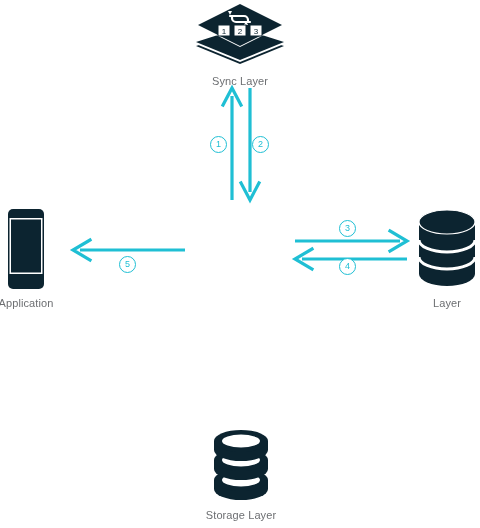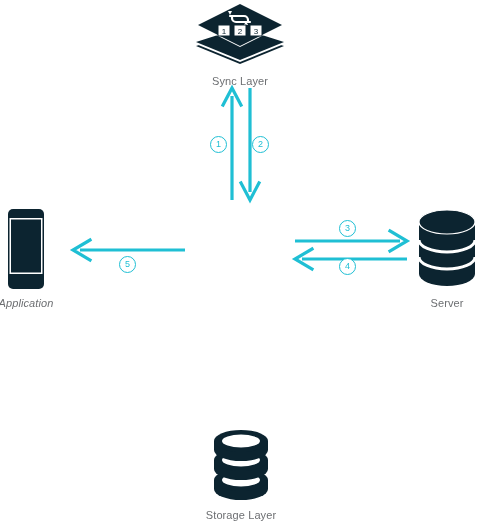--- a/index.html
+++ b/index.html
@@ -31,21 +31,21 @@
     font-family: "Liberation Sans", sans-serif;
     font-size: 11px;
     color: #6d6f72;
     letter-spacing: 0.1px;
     white-space: nowrap;
     text-align: center;
   }
   
   #node-sync      { left: 192px; top: 2px;   width: 96px; }
   #node-offline   { left: 194px; top: 218px; width: 96px; }
-  #node-app       { left: 0px;   top: 208px; width: 52px; font-style: italic; }
+  #node-app       { left: 0px;   top: 208px; width: 52px; }
   #node-server    { left: 412px; top: 208px; width: 70px; }
   #node-storage   { left: 206px; top: 430px; width: 70px; }
 
   .arrow-layer {
     position: absolute;
     left: 0;
     top: 0;
     width: 480px;
     height: 528px;
     pointer-events: none;
@@ -152,21 +152,21 @@
     <svg class="node-icon" width="64" height="82" viewBox="0 0 64 82" xmlns="http://www.w3.org/2000/svg">
 
       <path d="M4 14 L4 66 A28 12 0 0 0 60 66 L60 14 Z" fill="#0c2430"></path>
 
       <path d="M4 32 A28 12 0 0 0 60 32" fill="none" stroke="#ffffff" stroke-width="3"></path>
       <path d="M4 49 A28 12 0 0 0 60 49" fill="none" stroke="#ffffff" stroke-width="3"></path>
 
       <ellipse cx="32" cy="14" rx="28" ry="12" fill="#0c2430"></ellipse>
       <ellipse cx="32" cy="14" rx="28" ry="12" fill="none" stroke="#ffffff" stroke-width="1.2"></ellipse>
     </svg>
-    <div class="node-label">Server</div>
+    <div class="node-label">Layer</div>
   </div>
 
   <div class="node" id="node-storage">
     <svg class="node-icon" width="60" height="72" viewBox="0 0 60 72" xmlns="http://www.w3.org/2000/svg">
 
       <path d="M3 50 L3 59 A27 11 0 0 0 57 59 L57 50 Z" fill="#0c2430"></path>
       <ellipse cx="30" cy="50" rx="27" ry="11" fill="#0c2430"></ellipse>
       <ellipse cx="30" cy="50" rx="19" ry="6.5" fill="#ffffff"></ellipse>
 
       <path d="M3 30 L3 39 A27 11 0 0 0 57 39 L57 30 Z" fill="#0c2430"></path>

